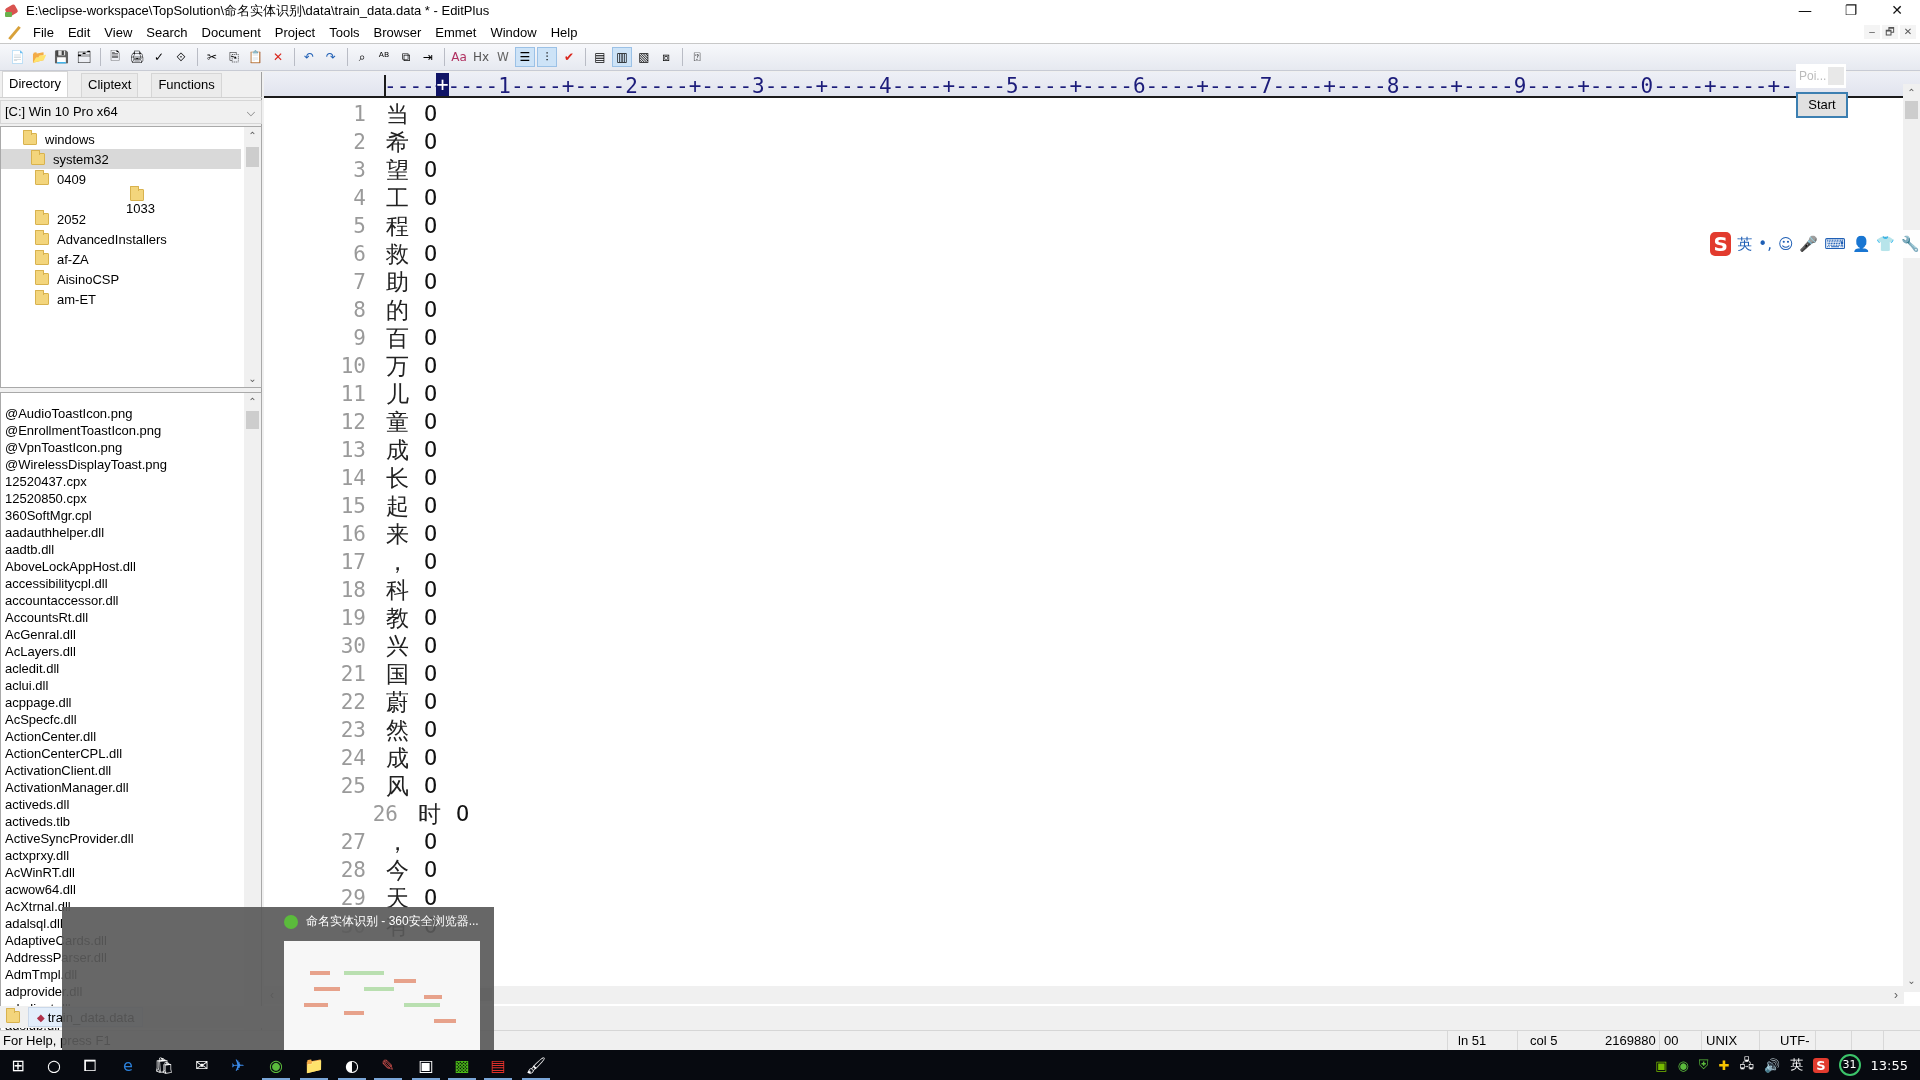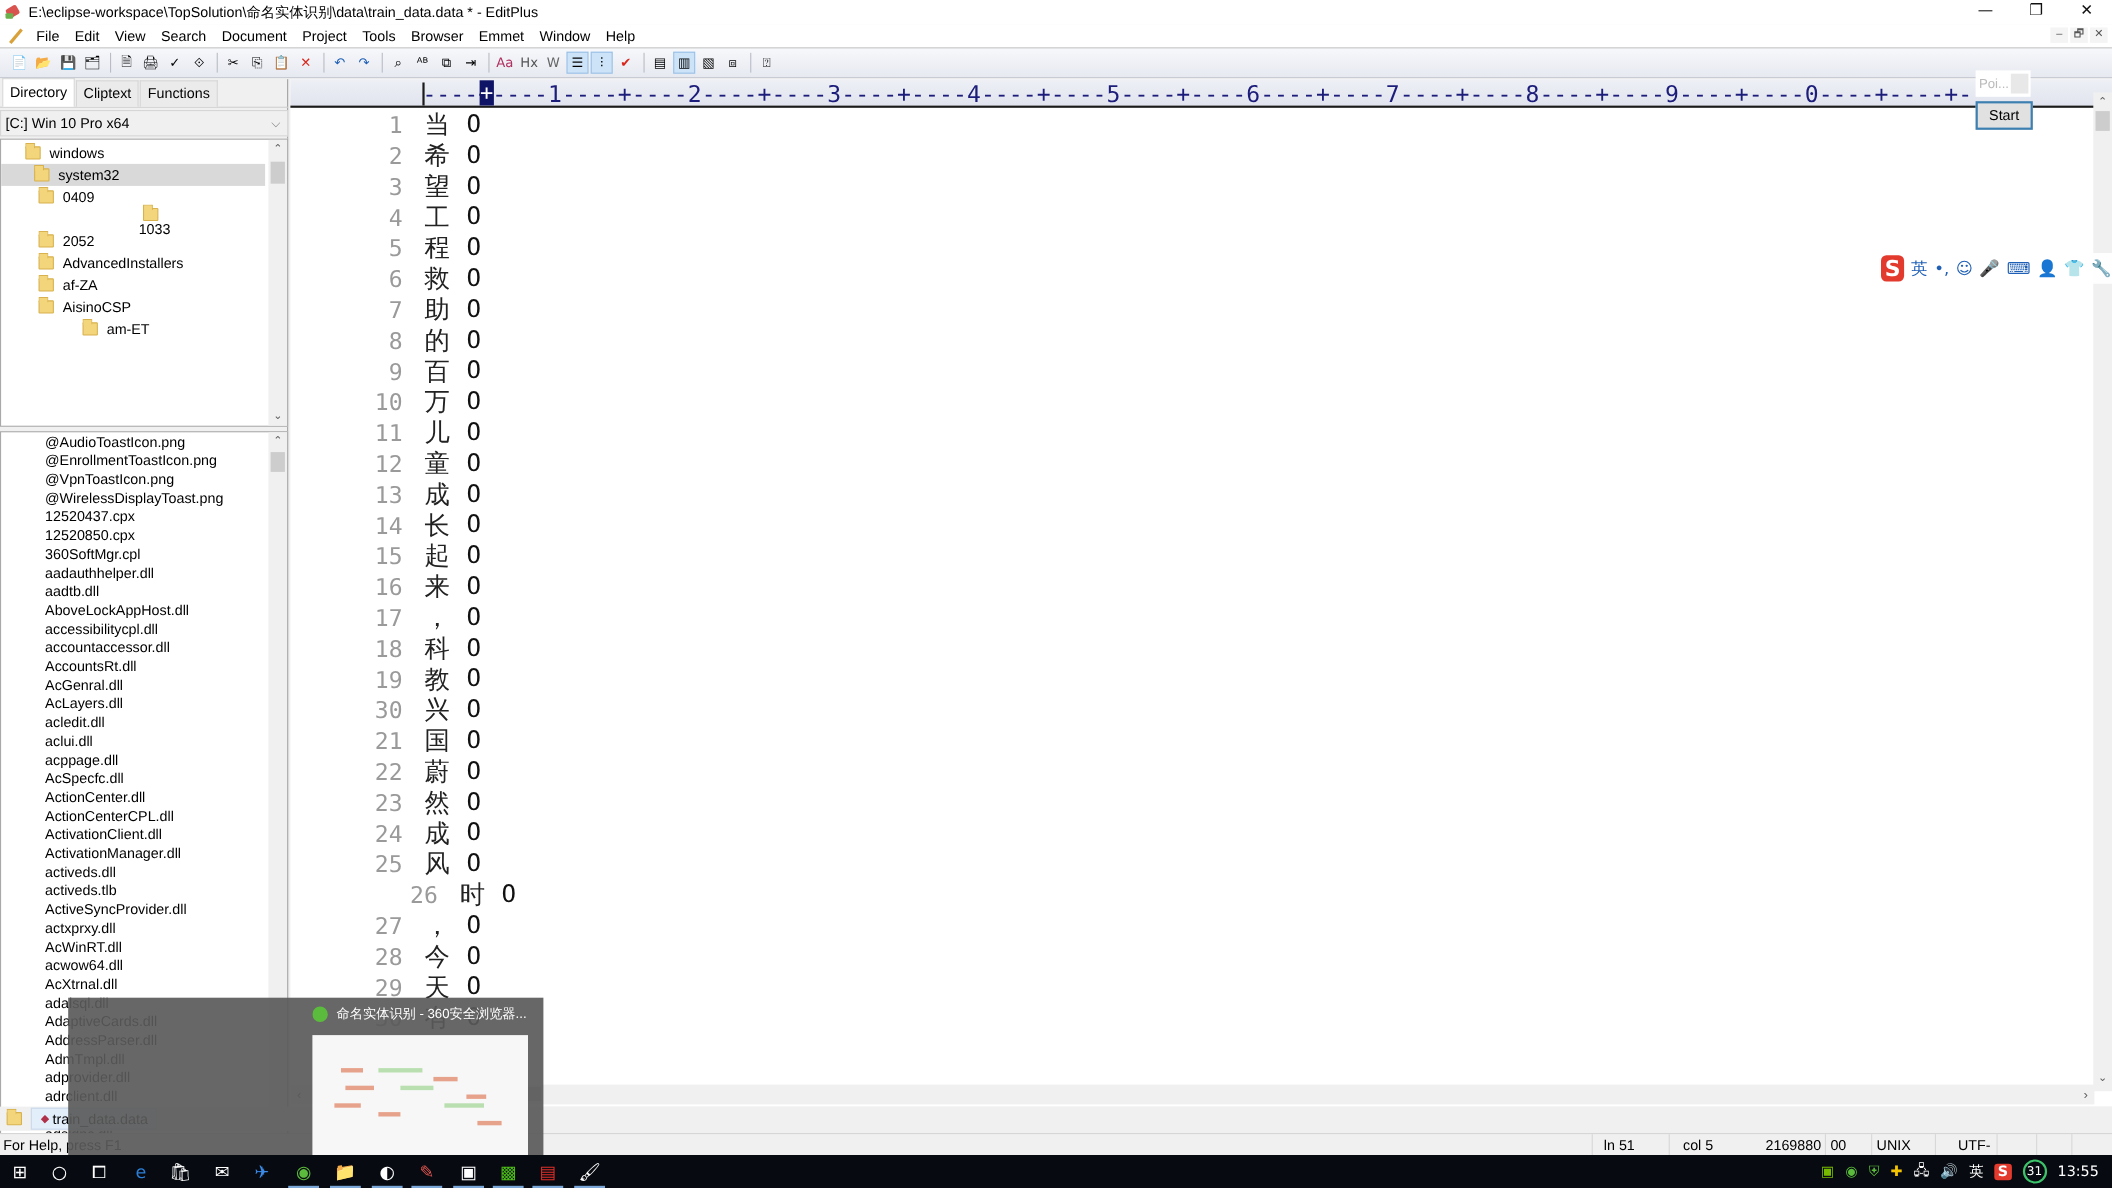--- a/index.html
+++ b/index.html
@@ -24,21 +24,21 @@
   #menubar .mdi-ctrls span { width: 16px; height: 14px; font-size: 10px; line-height: 14px; text-align: center; color: #555; background: #f4f4f4; }
 
   
   #toolbar { position: absolute; left: 0; top: 43px; width: 1920px; height: 28px; background: linear-gradient(#f7f8fb, #e6e9f0); border-top: 1px solid #c8c8c8; border-bottom: 1px solid #c8cbd4; display: flex; align-items: center; padding-left: 8px; }
   #toolbar .tb { width: 20px; height: 20px; margin-right: 2px; display: flex; align-items: center; justify-content: center; font-size: 12px; font-family: "DejaVu Sans", sans-serif; }
   #toolbar .tb.active { background: #cde3f7; border: 1px solid #9bc1e6; }
   #toolbar .sep { width: 1px; height: 18px; background: #b9bcc5; margin: 0 4px; }
 
   
   #leftpanel { position: absolute; left: 0; top: 72px; width: 262px; height: 968px; background: #f0f0f0; border-right: 1px solid #a0a0a0; }
-  #panel-tabs { position: absolute; left: 0; top: 0; width: 262px; height: 26px; display: flex; align-items: flex-end; padding-left: 2px; border-bottom: 1px solid #d0d0d0; }
+  #panel-tabs { position: absolute; left: 0; top: 0; width: 262px; height: 26px; display: flex; align-items: flex-end; padding-left: 2px; border-bottom: 1px solid #d0d0d0; gap: 12px; }
   #panel-tabs .tab { padding: 0 6px; height: 24px; line-height: 22px; font-size: 13px; background: #ebebeb; border: 1px solid #d6d6d6; border-bottom: none; margin-right: 1px; }
   #panel-tabs .tab.active { background: #fff; height: 26px; line-height: 24px; }
   #drive-select { position: absolute; left: 0; top: 28px; width: 262px; height: 24px; background: #f0f0f0; border: 1px solid #d6d6d6; padding-left: 4px; line-height: 22px; font-size: 13px; }
   #drive-select .chev { position: absolute; right: 6px; top: 0; color: #777; font-size: 11px; }
 
   #dir-tree { position: absolute; left: 0; top: 54px; width: 262px; height: 262px; background: #fff; border: 1px solid #a9a9a9; overflow: hidden; }
   #dir-tree .node { height: 20px; display: flex; align-items: center; font-size: 13px; white-space: nowrap; }
   #dir-tree .node.selected { background: #d9d9d9; width: 240px; }
   .folder { width: 14px; height: 12px; background: #f3d57c; border: 1px solid #d8b24e; border-radius: 1px; margin-right: 8px; position: relative; flex: none; }
   .folder::before { content: ""; position: absolute; left: -1px; top: -4px; width: 7px; height: 4px; background: #f3d57c; border: 1px solid #d8b24e; border-bottom: none; border-radius: 1px 1px 0 0; }
@@ -219,33 +219,33 @@
           <span>AdvancedInstallers</span>
         </div>
         <div class="node" style="padding-left: 34px;">
           <span class="folder"></span>
           <span>af-ZA</span>
         </div>
         <div class="node" style="padding-left: 34px;">
           <span class="folder"></span>
           <span>AisinoCSP</span>
         </div>
-        <div class="node" style="padding-left: 34px; margin-left: 40px;">
+        <div class="node" style="padding-left: 34px;">
           <span class="folder"></span>
           <span>am-ET</span>
         </div>
       </div>
     <div class="vscroll">
       <div class="arr">⌃</div>
       <div class="thumb" style="top:20px;height:20px;"></div>
       <div class="arr" style="position:absolute;bottom:0;width:17px;">⌄</div>
     </div>
   </div>
   <div id="file-list">
-    <div id="file-items" style="position:absolute;left:0;top:0;width:245px;margin-left:36px;">
+    <div id="file-items" style="position:absolute;left:0;top:12px;width:245px;">
         <div class="file">@AudioToastIcon.png</div>
         <div class="file">@EnrollmentToastIcon.png</div>
         <div class="file">@VpnToastIcon.png</div>
         <div class="file">@WirelessDisplayToast.png</div>
         <div class="file">12520437.cpx</div>
         <div class="file">12520850.cpx</div>
         <div class="file">360SoftMgr.cpl</div>
         <div class="file">aadauthhelper.dll</div>
         <div class="file">aadtb.dll</div>
         <div class="file">AboveLockAppHost.dll</div>

